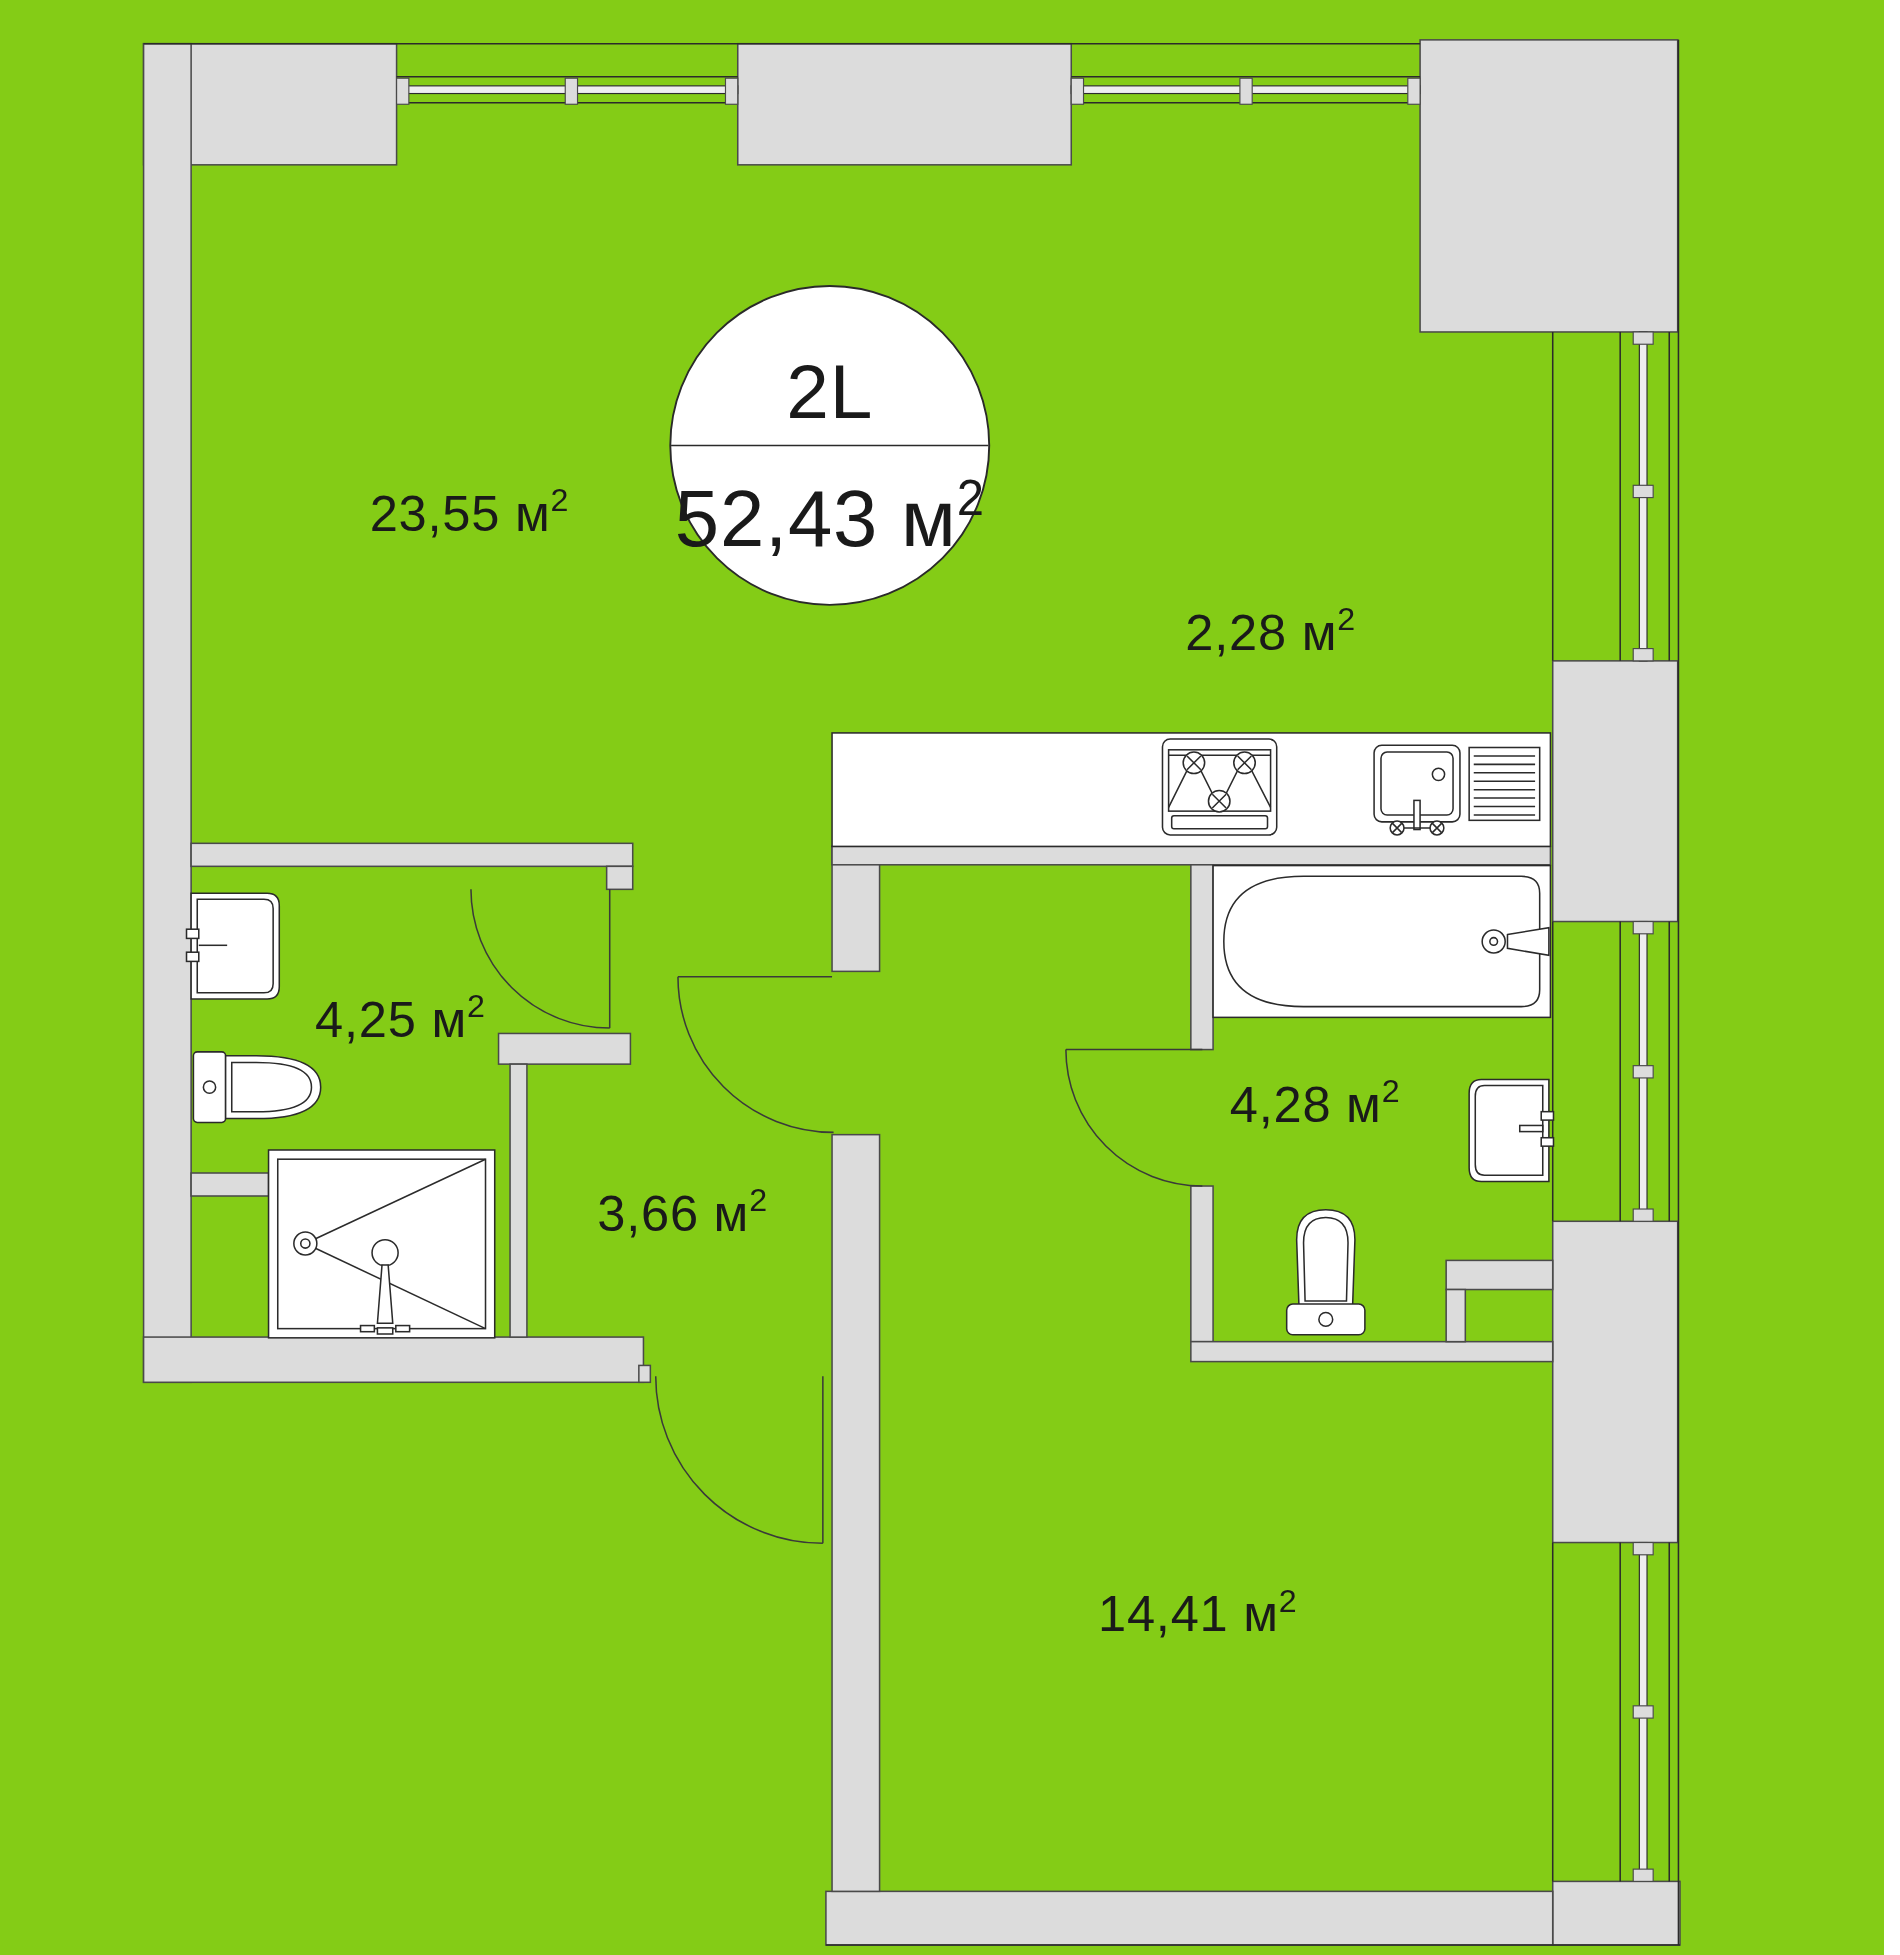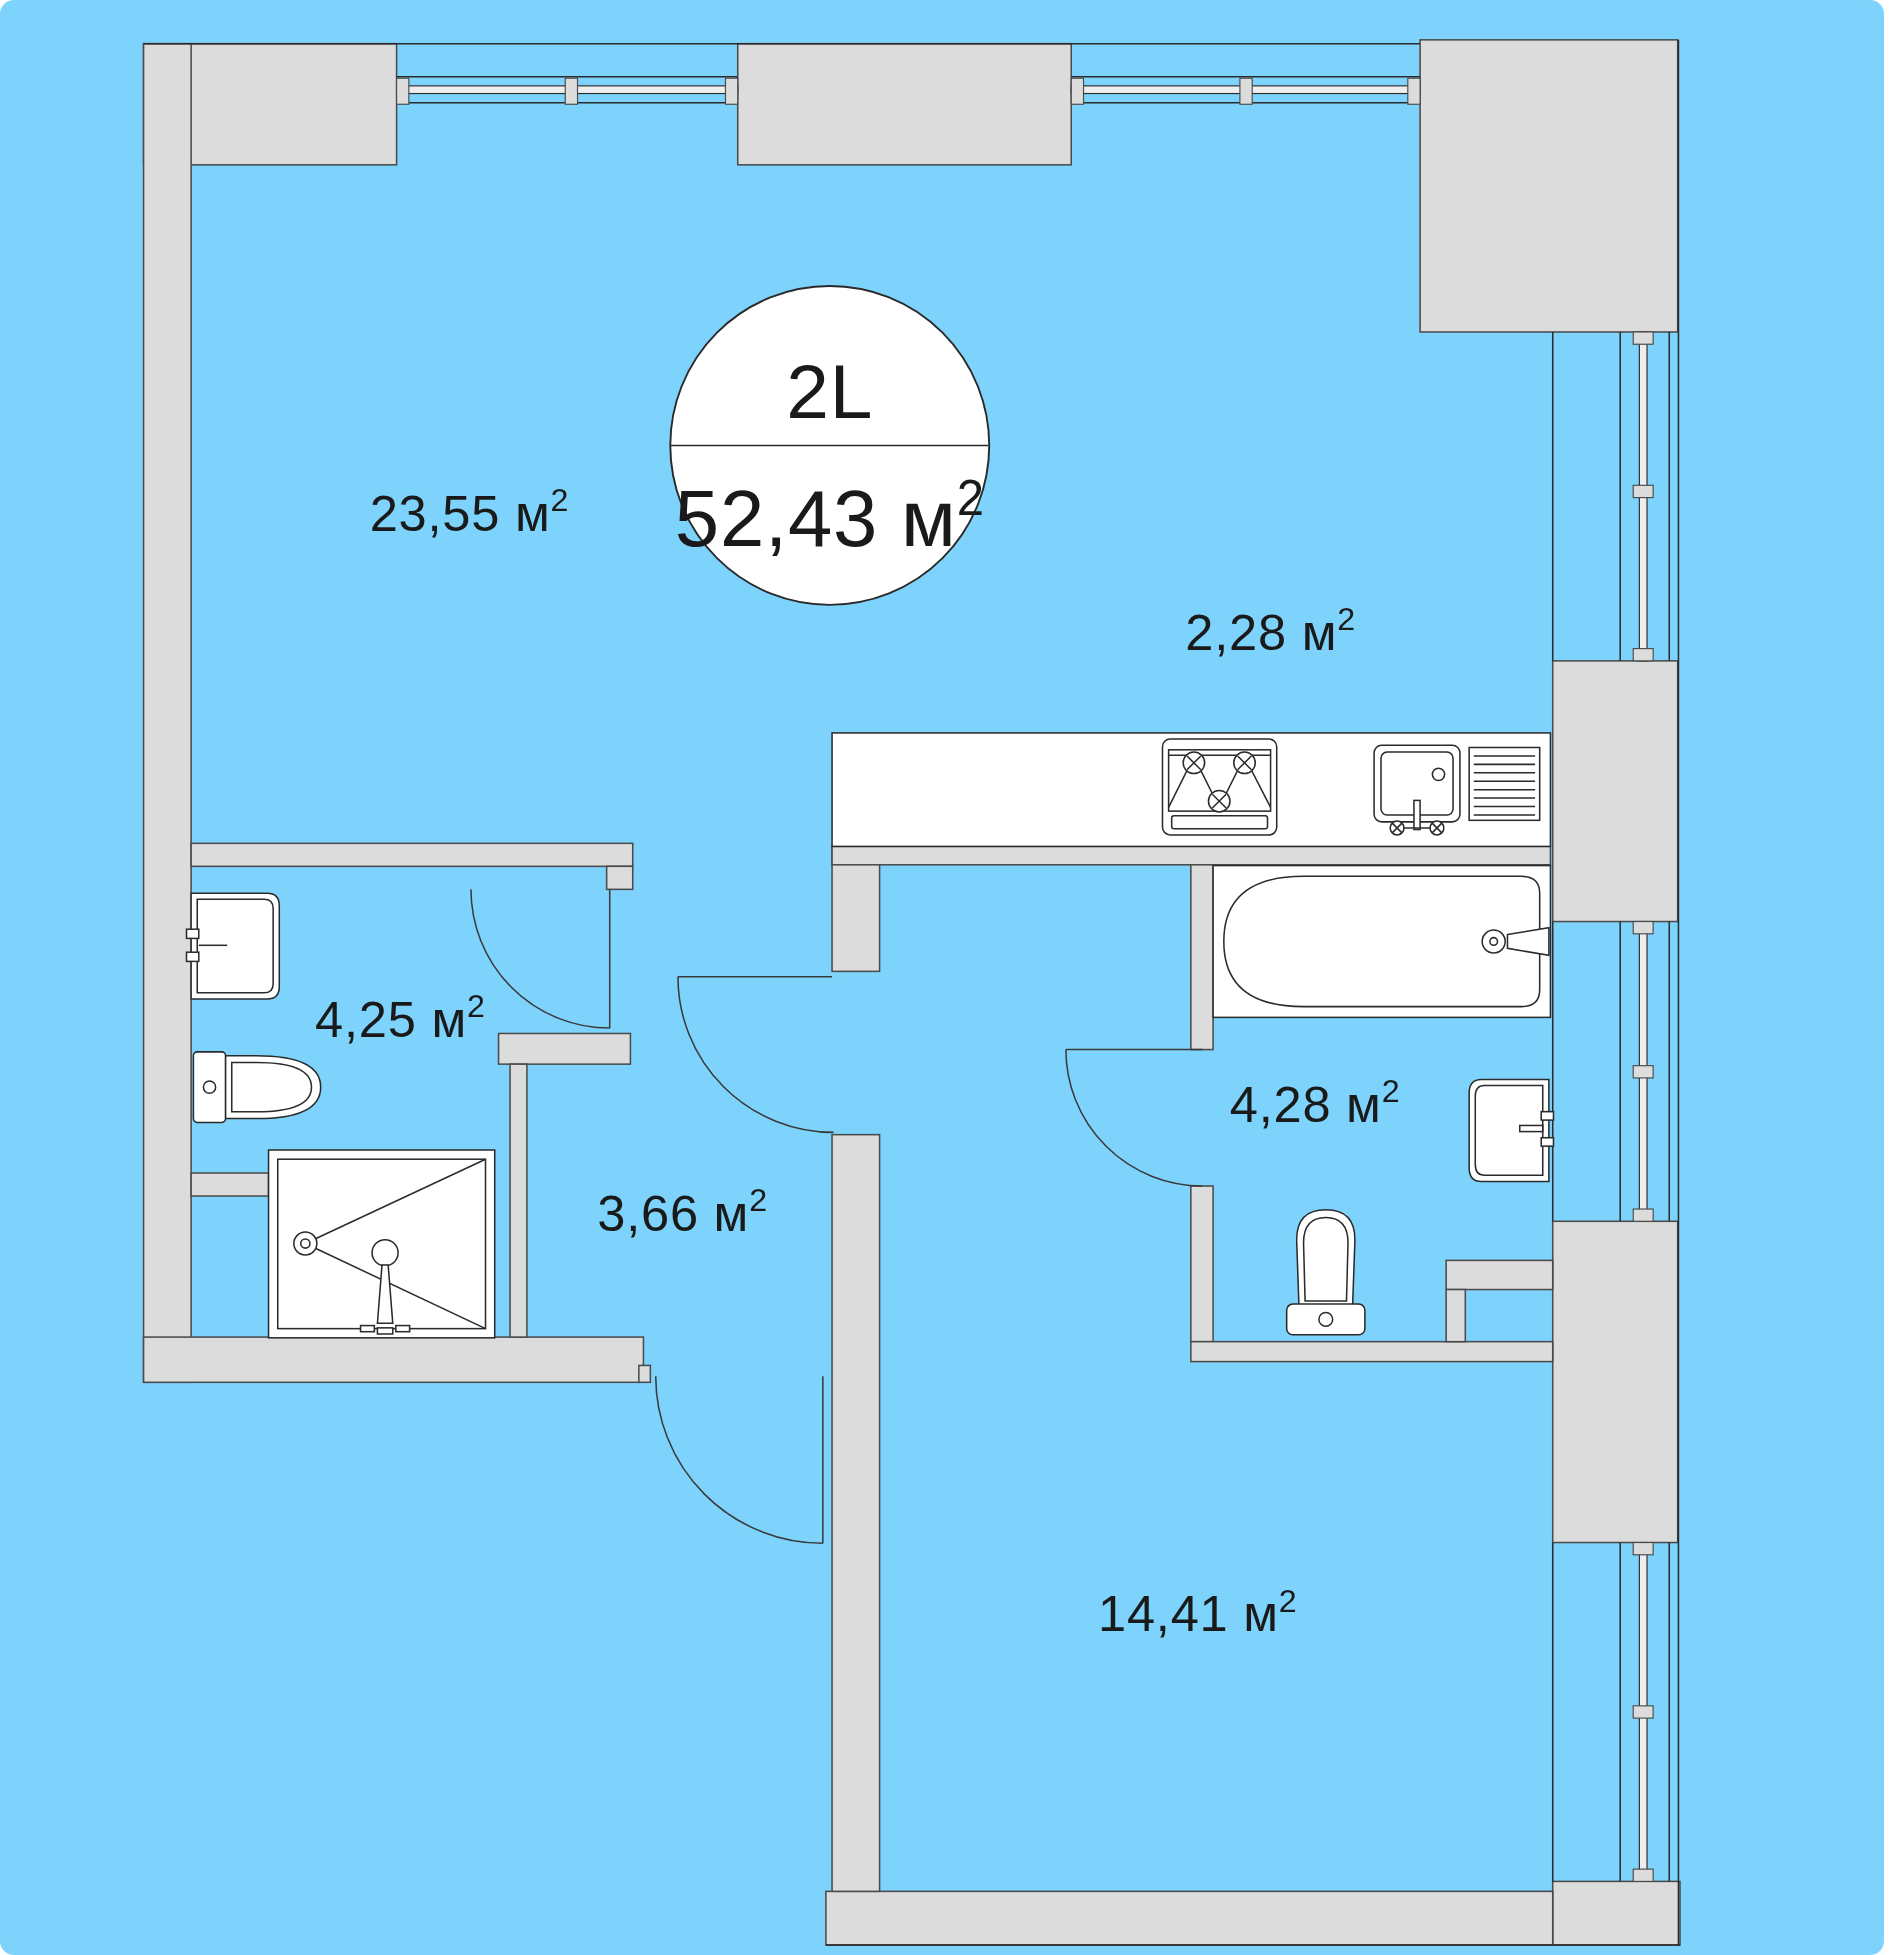--- a/index.html
+++ b/index.html
@@ -1,17 +1,17 @@
 <!DOCTYPE html>
 <html style="font-size:12.3px"><head>
 <meta charset="utf-8">
 <style>
   html,body{margin:0;padding:0;background:#ffffff;}
-  .stage{width:1884px;height:1955px;position:relative;background:#7dd3fc;
-         font-family:"Liberation Sans", sans-serif;border-radius:14px;}
+  .stage{width:1884px;height:1955px;position:relative;background:#84cc16;
+         font-family:"Liberation Sans", sans-serif;}
   svg{display:block;}
   text{fill:#1a1a1a;font-family:"Liberation Sans", sans-serif;font-weight:300;letter-spacing:1px;}
   .wall{fill:#dcdcdc;stroke:#4a4a4a;stroke-width:2;}
   .thin{stroke:#2b2b2b;stroke-width:2;fill:none;}
   .fx{stroke:#2b2b2b;stroke-width:2;fill:#ffffff;}
   .fxl{stroke:#2b2b2b;stroke-width:2;fill:none;}
   .door{stroke:#3a3a3a;stroke-width:2;fill:none;}
   .glass{fill:#eeeeee;stroke:#2b2b2b;stroke-width:1.5;}
   .tick{fill:#dcdcdc;stroke:#4a4a4a;stroke-width:1.5;}
 </style>

